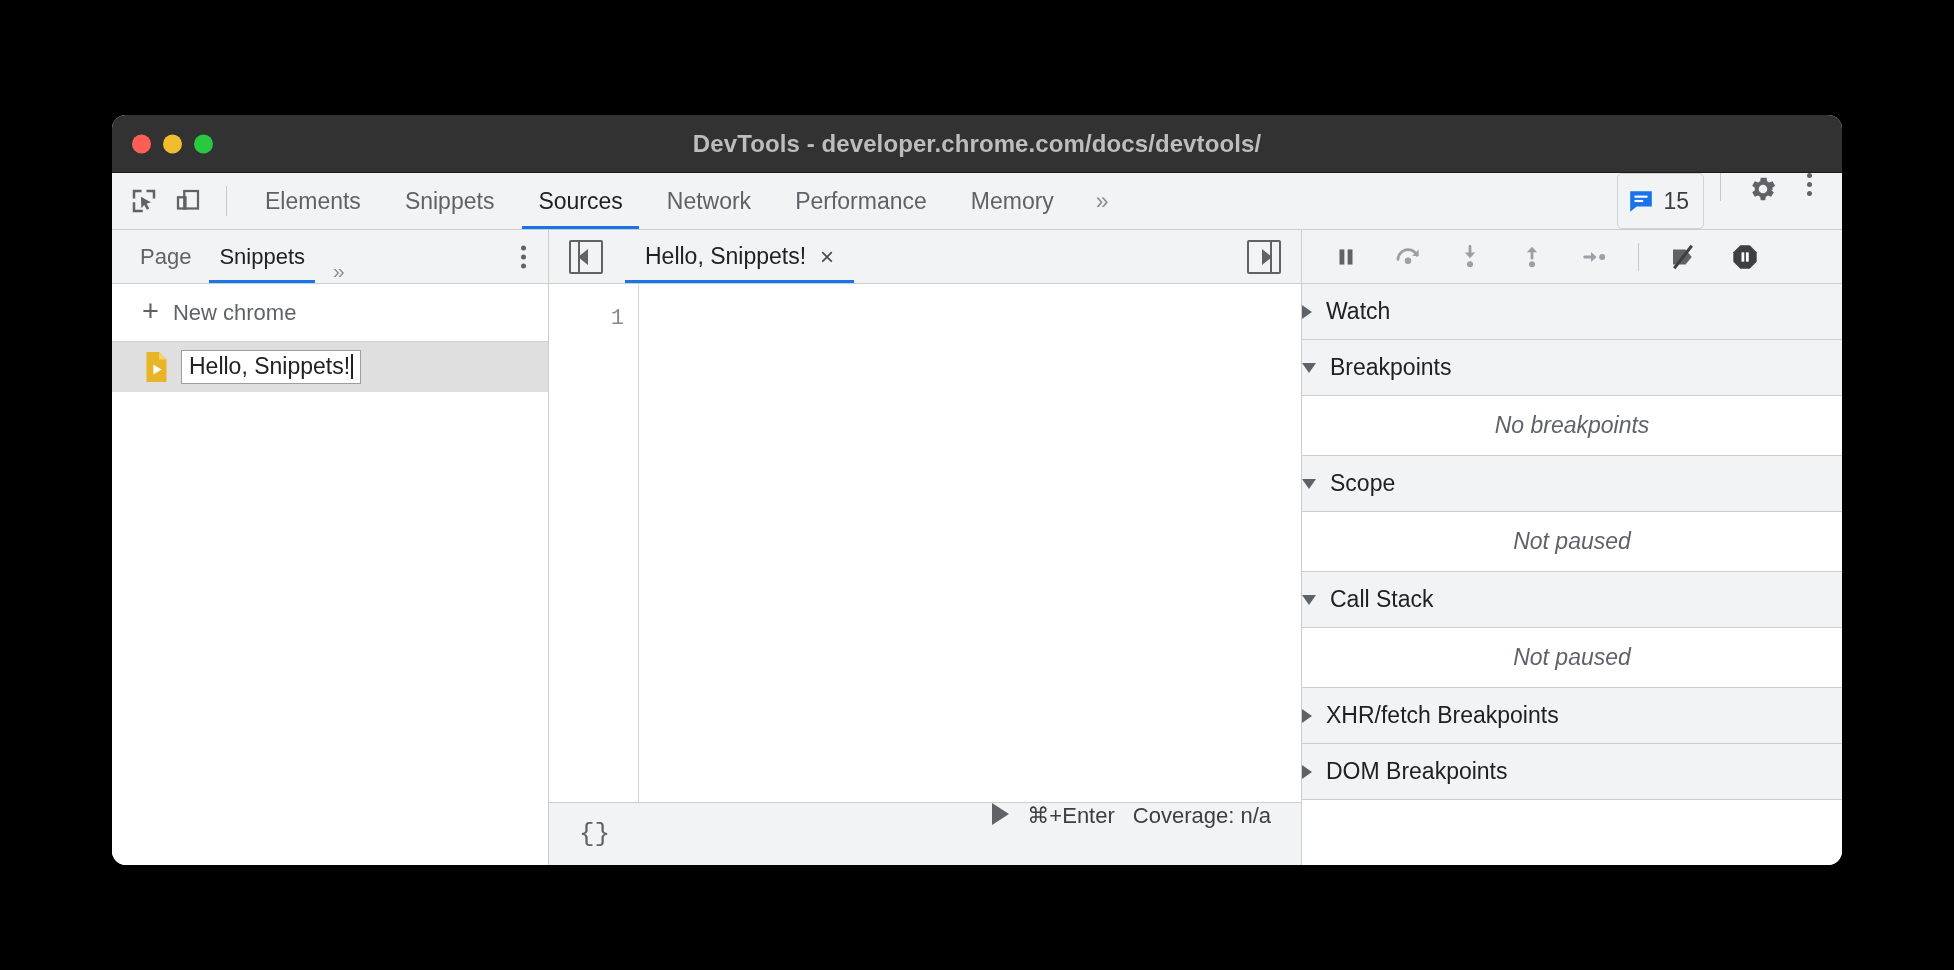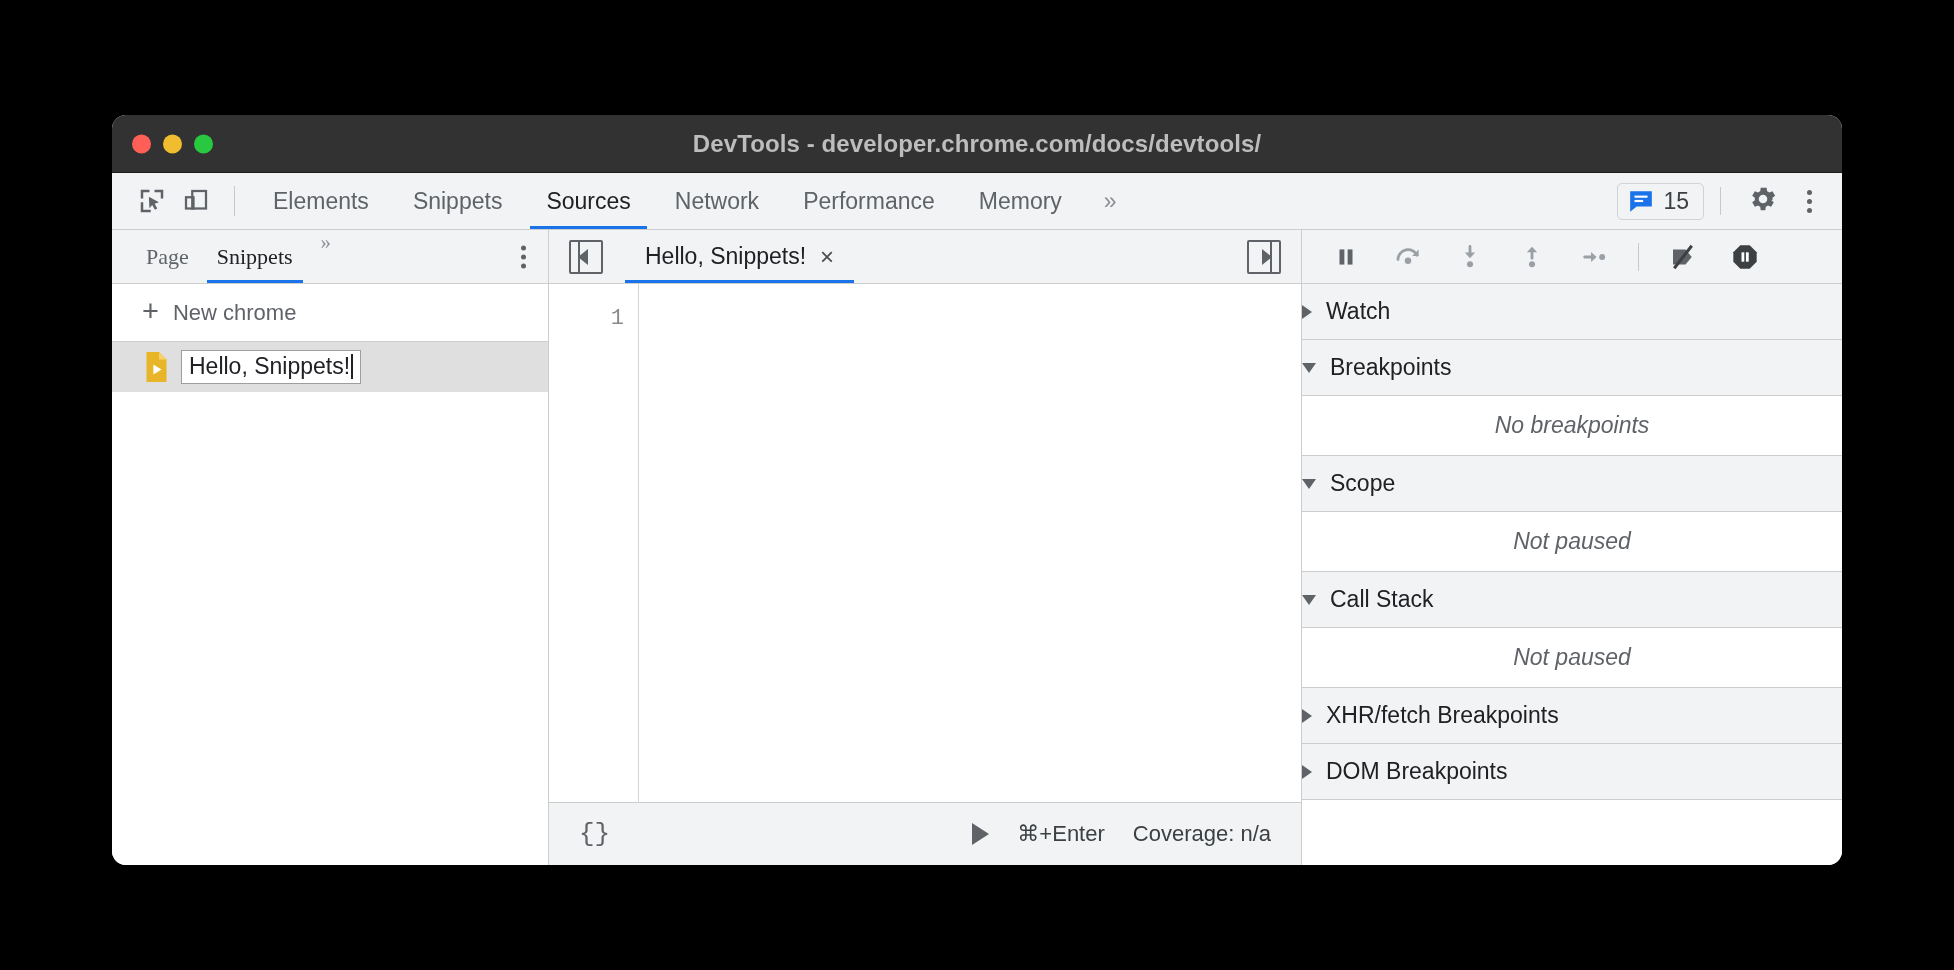--- a/index.html
+++ b/index.html
@@ -44,21 +44,21 @@
     color: #bdbdbd;
     font-size: 24px; font-weight: bold;
     letter-spacing: .1px;
   }
   
   .toolbar {
     height: 57px; flex: 0 0 57px;
     background: #f1f3f4;
     border-bottom: 1px solid #cdcdcd;
     display: flex; align-items: center;
-    padding: 0 0 0 18px;
+    padding: 0 0 0 10px;
     position: relative;
   }
   .tb-icon {
     width: 44px; height: 40px;
     display: flex; align-items: center; justify-content: center;
     color: #5f6368;
   }
   .tb-sep {
     width: 1px; height: 30px; background: #c6c8ca; margin: 0 16px;
   }
@@ -76,21 +76,21 @@
   .tab.active:after {
     content: ""; position: absolute; left: 6px; right: 6px; bottom: 0;
     height: 3px; background: #1a73e8;
   }
   .chev {
     font-size: 23px; color: #8b8f94; padding: 0 20px;
     display: flex; align-items: center; height: 100%;
   }
   .toolbar-right {
     position: absolute; right: 14px; top: 0; height: 100%;
-    display: flex; align-items: center; gap: 2px;
+    display: flex; gap: 2px;
   }
   .msg-badge {
     display: flex; align-items: center; gap: 9px;
     border: 1px solid #d0d3d6; border-radius: 5px;
     padding: 4px 14px 4px 10px;
     background: #f1f3f4;
   }
   .msg-count { font-size: 23px; color: #3c4043; }
   .tb-sep2 { width: 1px; height: 28px; background: #c6c8ca; margin: 0 14px; }
   .gear { color: #5f6368; padding: 0 10px; }
@@ -105,22 +105,22 @@
   .navigator {
     width: 437px; flex: 0 0 437px;
     border-right: 1px solid #cdcdcd;
     display: flex; flex-direction: column;
     background: #fff;
   }
   .nav-tabbar {
     height: 54px; flex: 0 0 54px;
     background: #f1f3f4;
     border-bottom: 1px solid #cdcdcd;
-    display: flex; align-items: flex-start;
-    padding-left: 20px; position: relative; font-family: Liberation Serif, serif;
+    display: flex; align-items: flex-end;
+    padding-left: 14px; position: relative;
   }
   .nav-tab {
     position: relative; height: 100%;
     display: flex; align-items: center; padding: 0 14px;
     font-size: 22px; color: #5f6368;
   }
   .nav-tab.active { color: #202124; }
   .nav-tab.active:after {
     content: ""; position: absolute; left: 4px; right: 4px; bottom: 0;
     height: 3px; background: #1a73e8;
@@ -221,21 +221,21 @@
   .editor-status {
     height: 63px; flex: 0 0 63px;
     background: #f1f3f4;
     border-top: 1px solid #cdcdcd;
     display: flex; align-items: center;
     padding: 0 30px; position: relative;
   }
   .braces { font-size: 26px; color: #5f6368; font-family: "Liberation Mono", monospace; }
   .status-right {
     position: absolute; right: 30px; top: 0; height: 100%;
-    display: flex; align-items: center; gap: 28px;
+    display: flex; gap: 18px;
   }
   .run-tri {
     width: 0; height: 0;
     border-top: 11px solid transparent; border-bottom: 11px solid transparent;
     border-left: 17px solid #5f6368;
   }
   .status-txt { font-size: 22px; color: #3c4043; }
   
   .debugger {
     width: 540px; flex: 0 0 540px;

